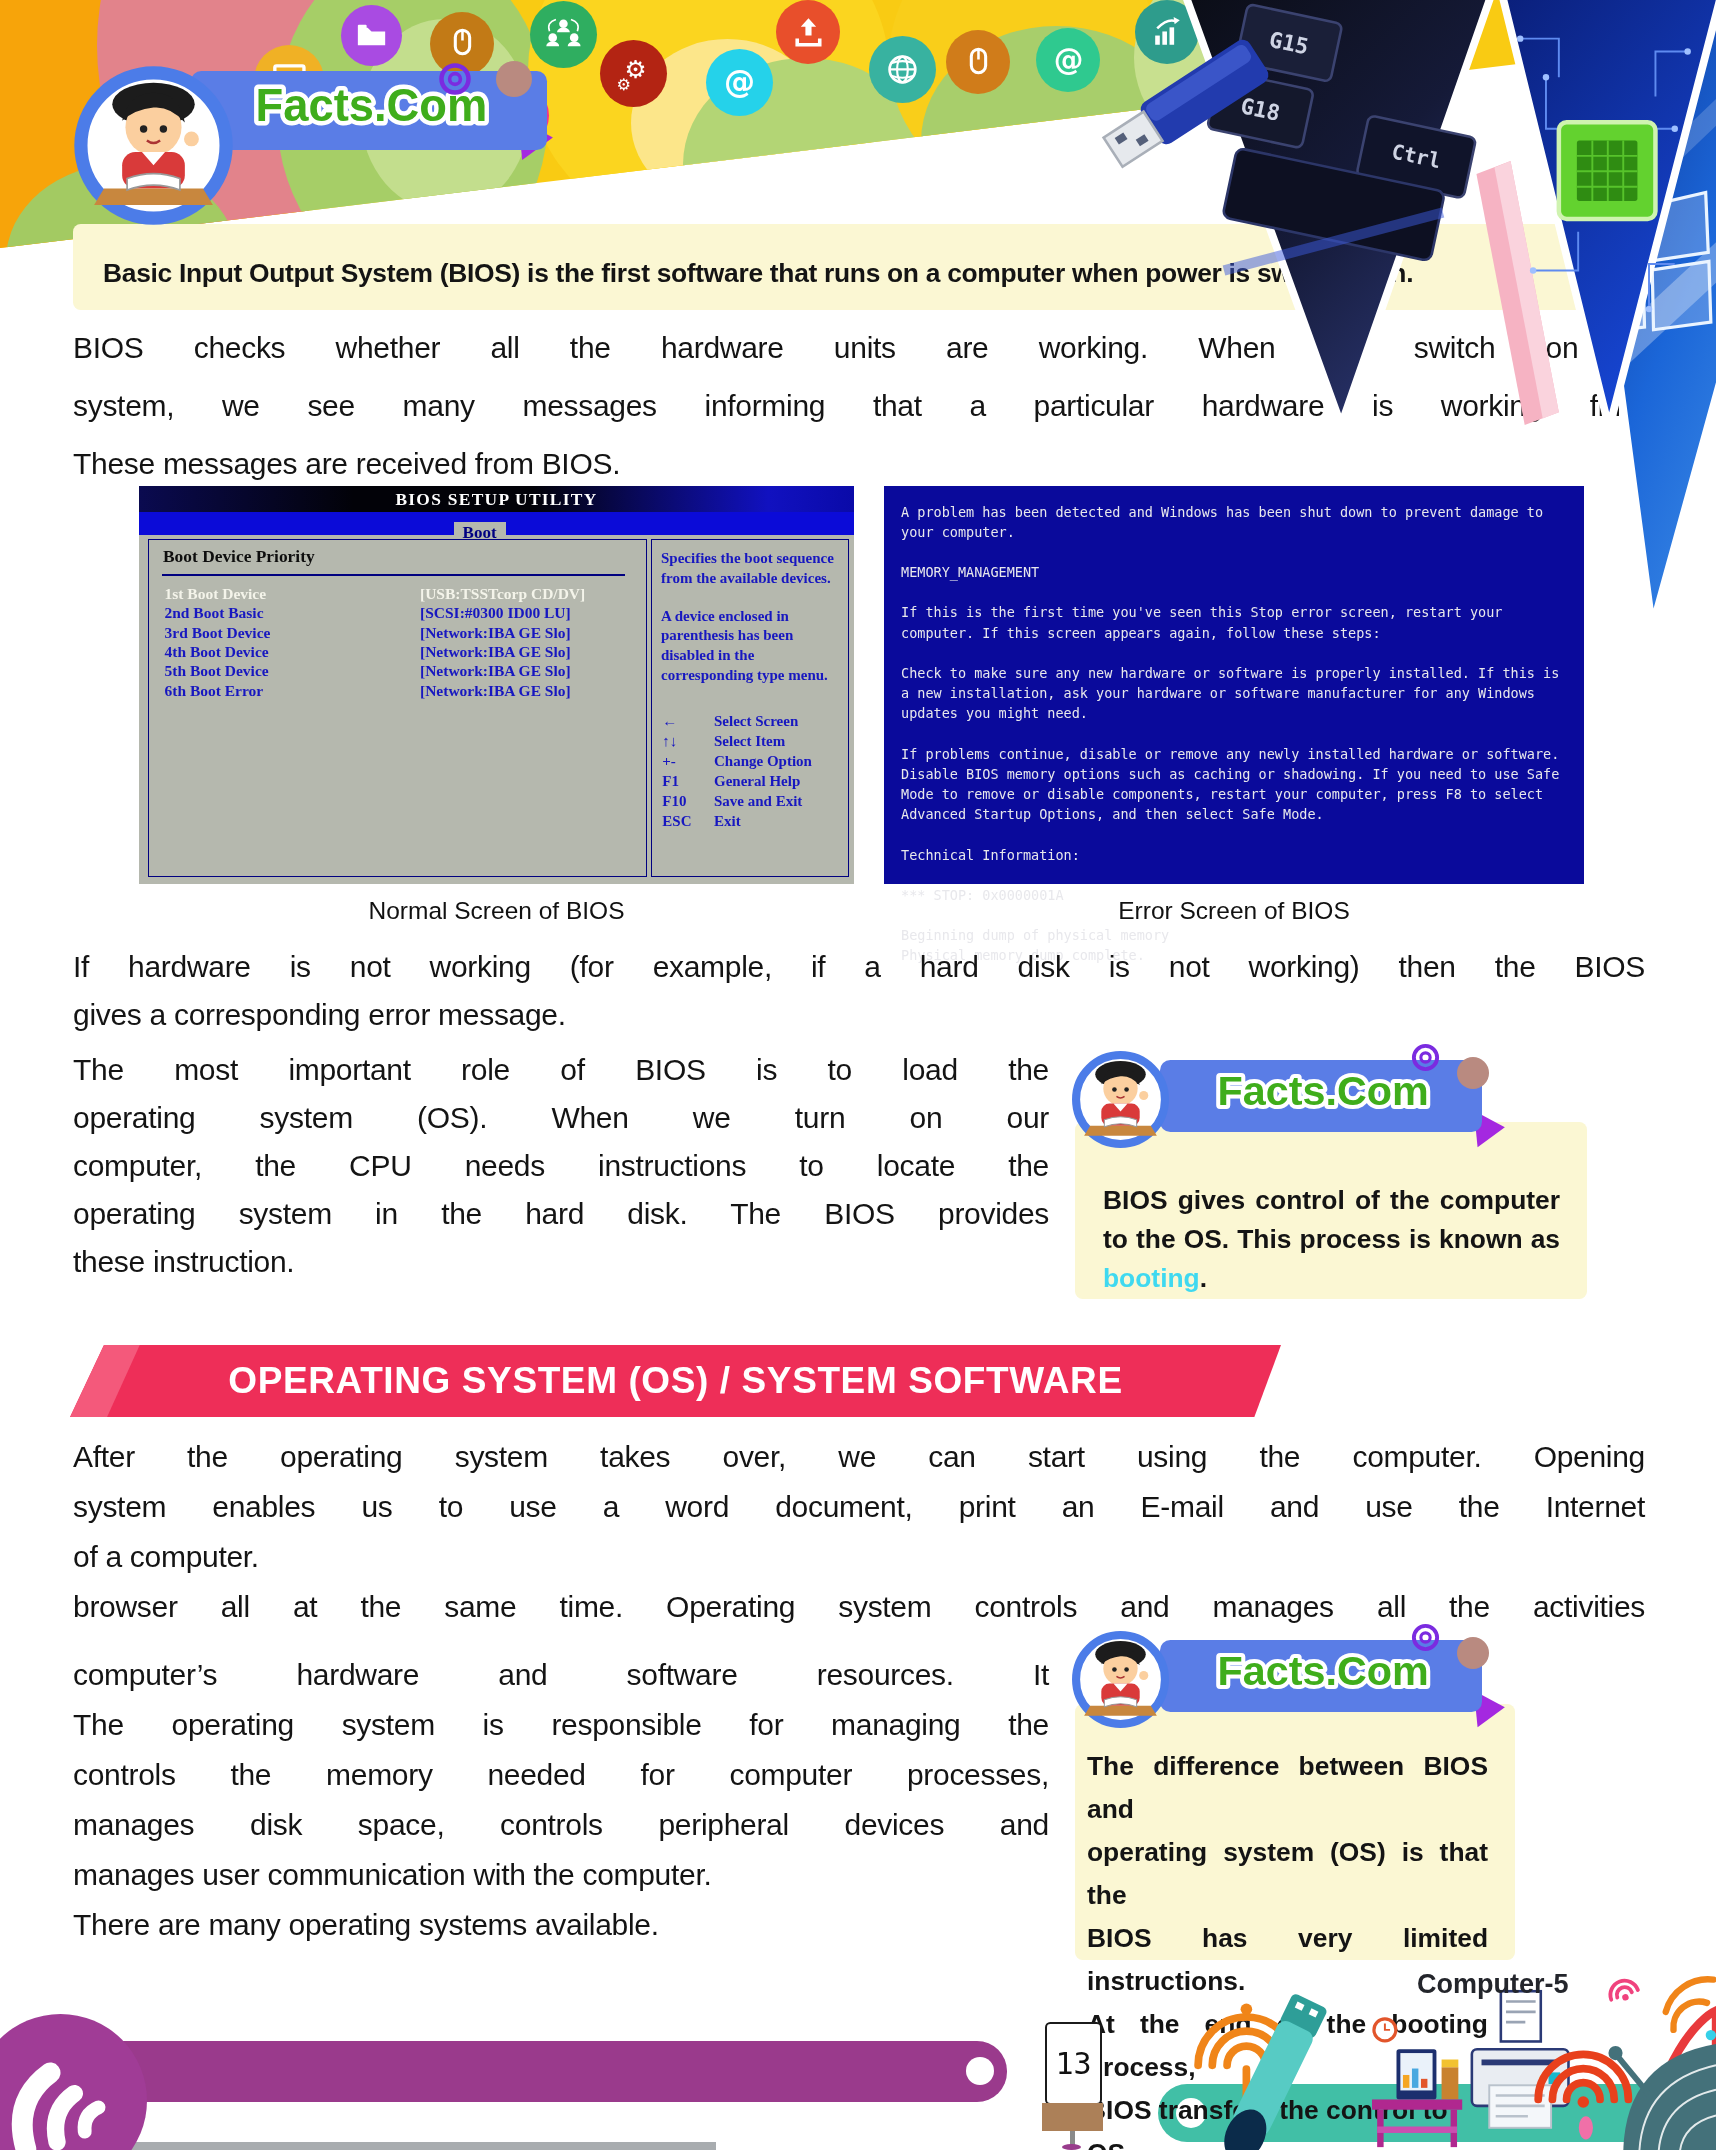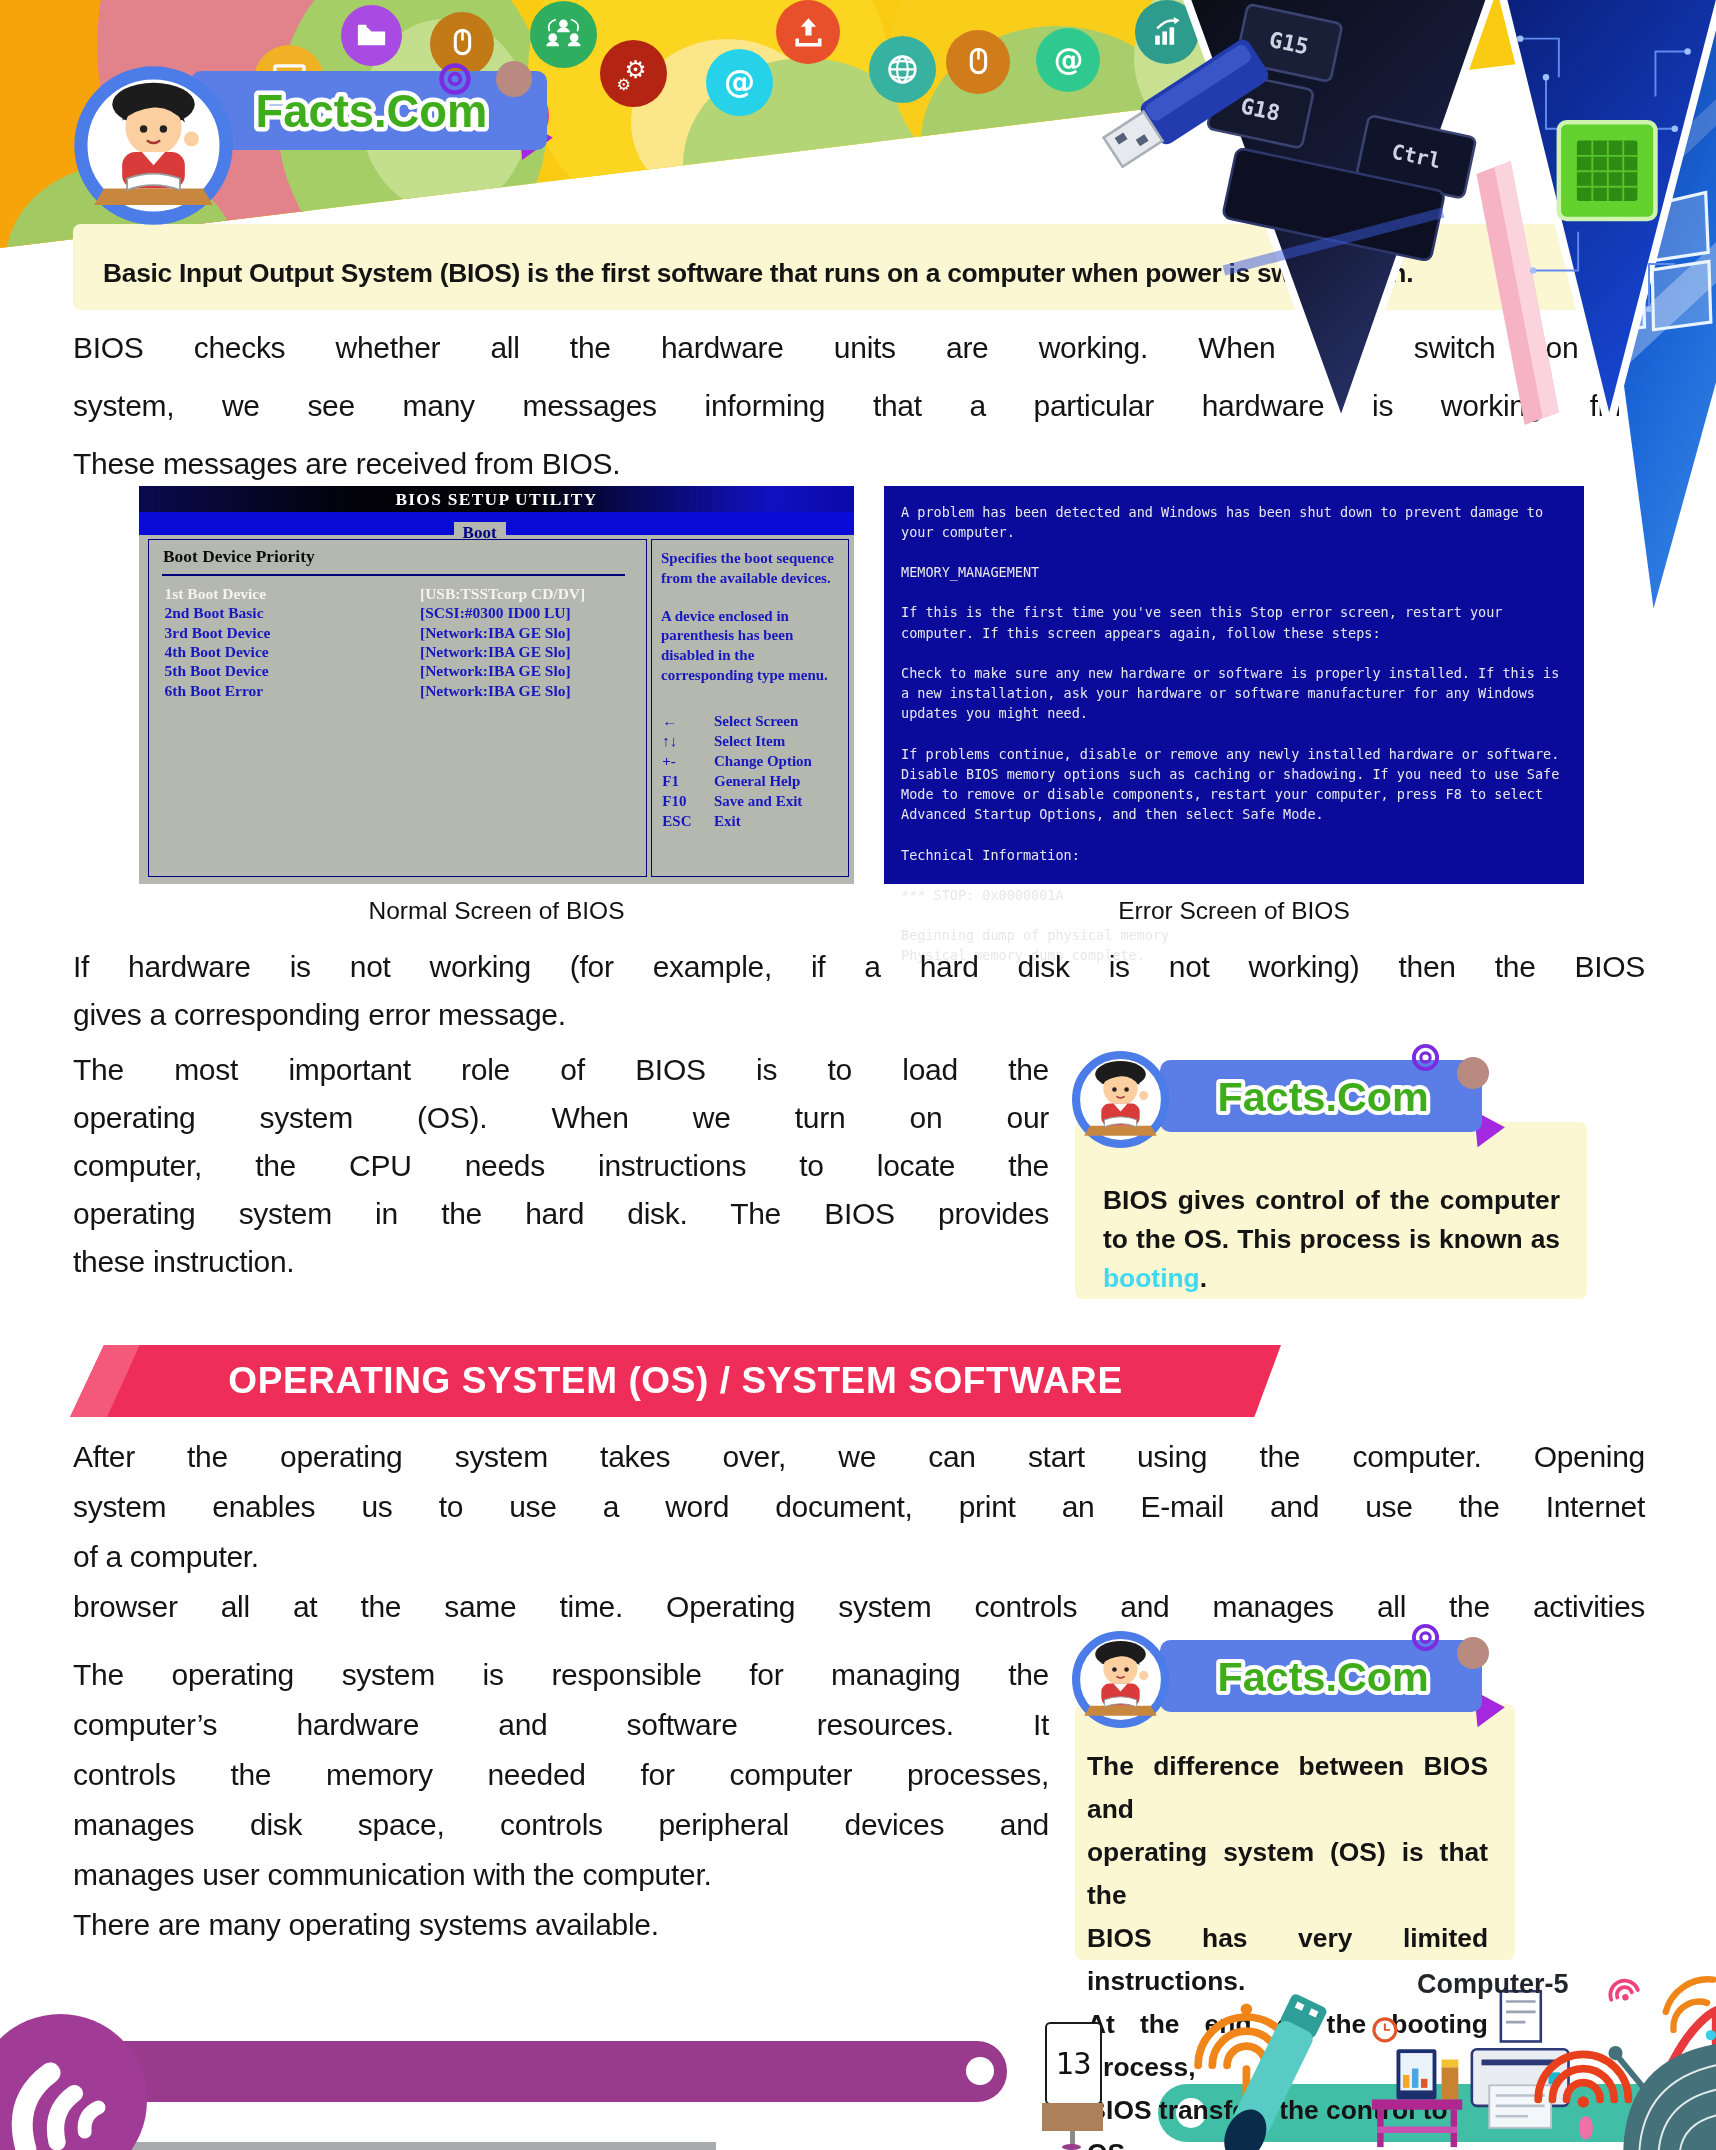--- a/index.html
+++ b/index.html
@@ -5,21 +5,21 @@
   html,body{margin:0;padding:0;width:1716px;height:2151px;background:#fff;overflow:hidden;
     font-family:"Liberation Sans",sans-serif;position:relative;}
   
   .banner{position:absolute;left:0;top:0;width:1716px;height:271px;background:#F9CB13;
     clip-path:polygon(0 0,1716px 0,1716px 40px,0 248px);overflow:hidden;}
   .blob{position:absolute;border-radius:50%;}
   .icn{position:absolute;border-radius:50%;display:flex;align-items:center;justify-content:center;}
   .icn svg{width:64%;height:64%;}
   .banner-art{position:absolute;left:1005px;top:0;width:711px;height:644px;pointer-events:none;z-index:6;}
   
-  .badge-rect{position:absolute;background:#5A7DE6;border-radius:10.3px;display:flex;align-items:center;justify-content:center;z-index:7;}
+  .badge-rect{position:absolute;background:#5A7DE6;border-radius:10.3px;display:flex;align-items:flex-start;justify-content:center;z-index:7;}
   .badge-rect svg{width:88%;height:84%;}
   .mascot{position:absolute;z-index:8;}
   .deco-dot{position:absolute;border-radius:50%;background:#B98A80;z-index:7;}
   .deco-spiral{position:absolute;z-index:8;}
   .deco-tri{position:absolute;z-index:6;}
   
   .factbox{position:absolute;background:#FBF7D3;border-radius:7.7px;color:#141414;font-weight:bold;z-index:5;}
   
   .para{position:absolute;color:#141414;font-size:30px;letter-spacing:-0.3px;z-index:5;}
   .jline{text-align:justify;text-align-last:justify;}
@@ -433,22 +433,22 @@
 </div>
 
 <div class="para" style="left:73px;top:1432px;width:1572px;line-height:50px;">
   <div class="jline">After the operating system takes over, we can start using the computer. Opening</div>
   <div class="jline">system enables us to use a word document, print an E-mail and use the Internet</div>
   <div class="jline jlast">of a computer.</div>
   <div class="jline">browser all at the same time. Operating system controls and manages all the activities</div>
 </div>
 
 <div class="para" style="left:73px;top:1650px;width:976px;line-height:50px;">
+  <div class="jline">computer’s hardware and software resources. It</div>
   <div class="jline">The operating system is responsible for managing the</div>
-  <div class="jline">computer’s hardware and software resources. It</div>
   <div class="jline">controls the memory needed for computer processes,</div>
   <div class="jline">manages disk space, controls peripheral devices and</div>
   <div class="jline jlast">manages user communication with the computer.</div>
 </div>
 <div class="para" style="left:73px;top:1908px;width:976px;">There are many operating systems available.</div>
 
 <div class="factbox" style="left:1075px;top:1704px;width:440px;height:256px;padding:41px 27px 0 12px;box-sizing:border-box;line-height:43px;">
   <div class="fb-line jline">The difference between BIOS and</div>
   <div class="fb-line jline">operating system (OS) is that the</div>
   <div class="fb-line jline">BIOS has very limited instructions.</div>

